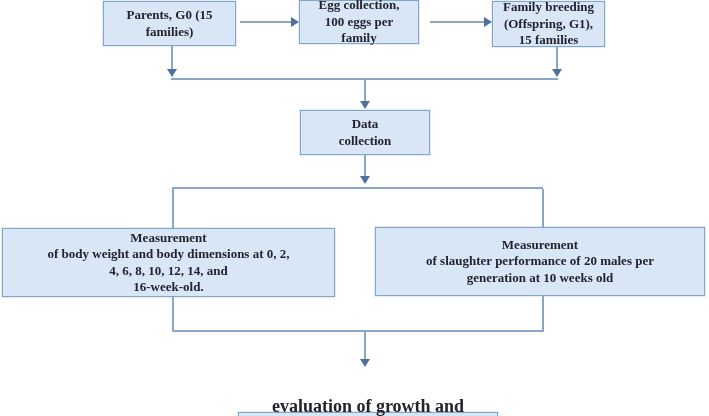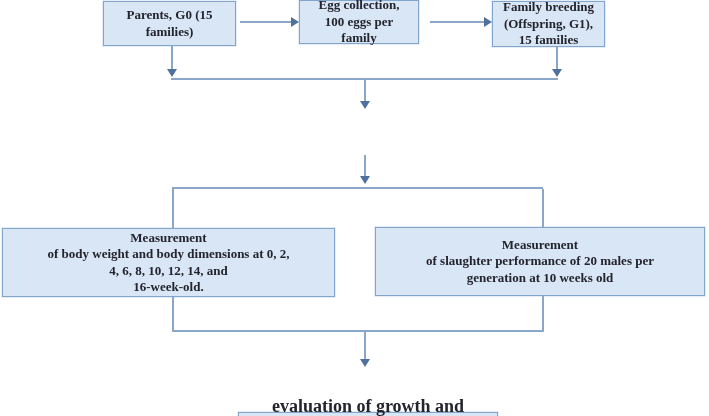--- a/index.html
+++ b/index.html
@@ -71,20 +71,22 @@
 
   <div class="node n-parents">Parents, G0 (15
 families)</div>
   <div class="node n-egg">Egg collection,
 100 eggs per
 family</div>
   <div class="node n-breeding">Family breeding
 (Offspring, G1),
 15 families</div>
 
+  <div class="node n-data">Data
+collection</div>
   <div class="node n-growth">Measurement
 of body weight and body dimensions at 0, 2,
 4, 6, 8, 10, 12, 14, and
 16-week-old.</div>
   <div class="node n-slaughter">Measurement
 of slaughter performance of 20 males per
 generation at 10 weeks old</div>
 
   <div class="node n-eval">evaluation of growth and
 slaughter performance and

